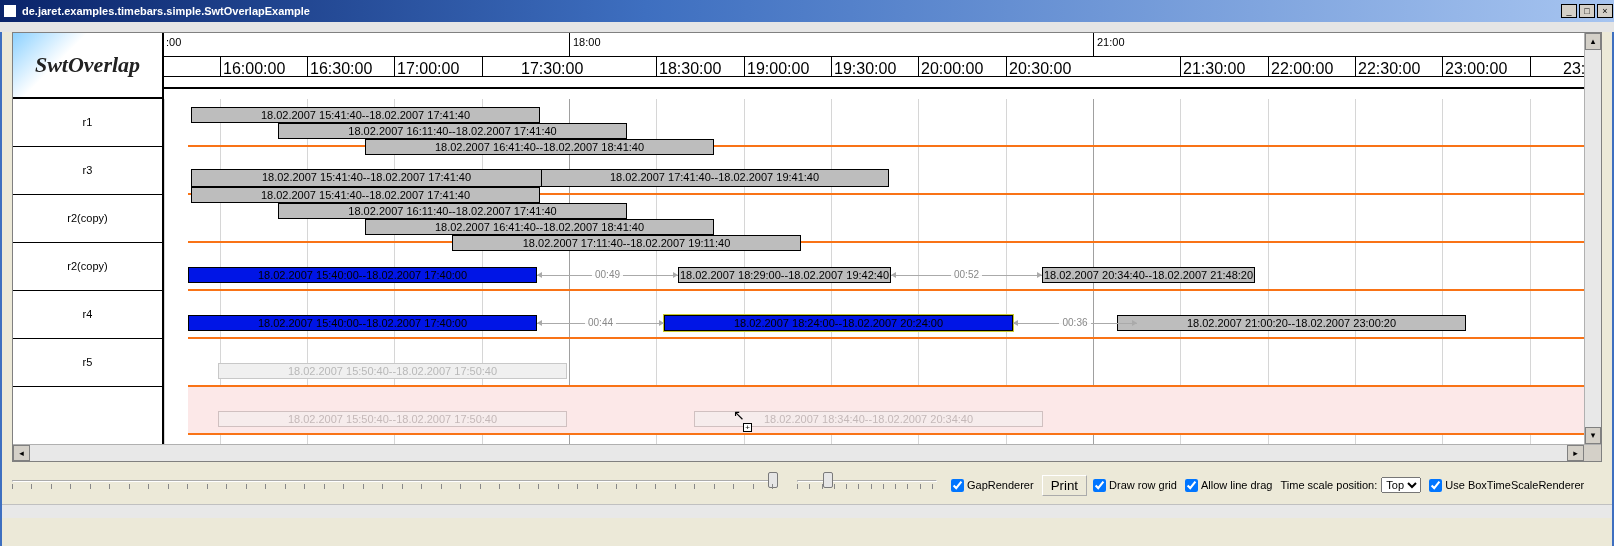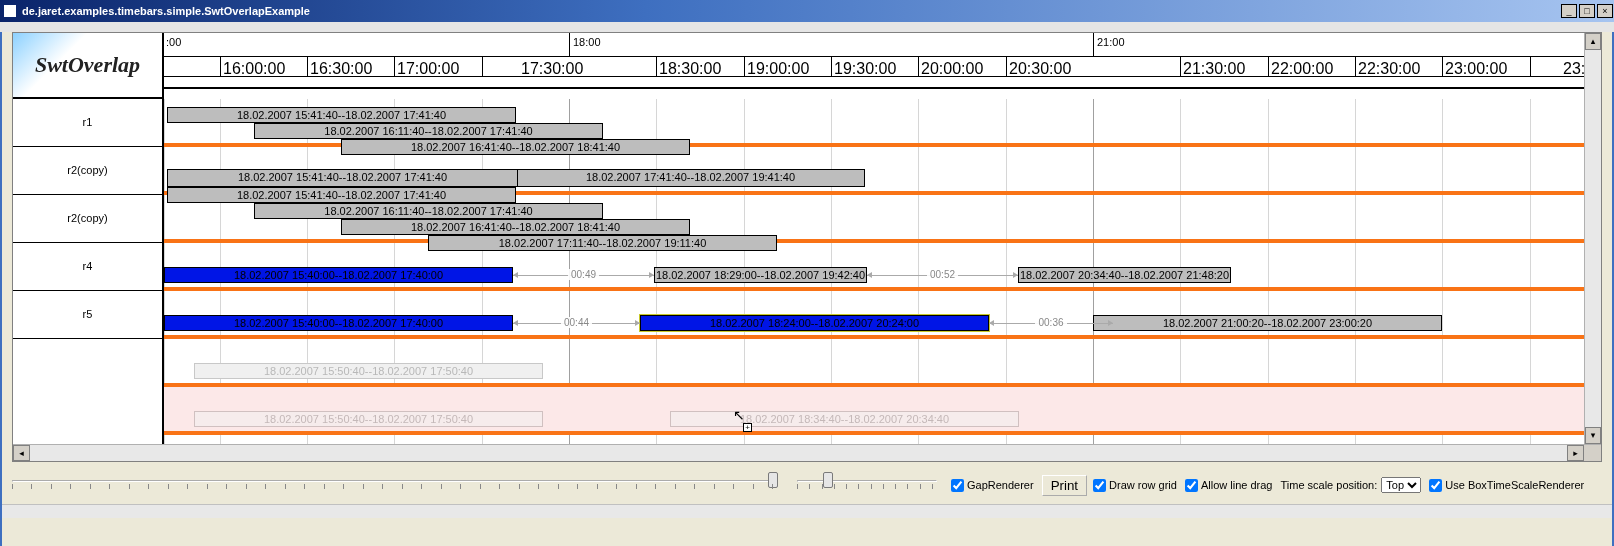--- a/index.html
+++ b/index.html
@@ -95,21 +95,21 @@
 }
 .rowheads { border-right:2px solid #000; }
 .rowhead {
   border-bottom:1px solid #000; display:flex;
   align-items:center; justify-content:center;
   background:#fff;
 }
 .chartarea { position:relative; }
 .gridv { position:absolute; top:0; bottom:0; border-left:1px solid #d6d6d6; }
 .gridv.maj{border-left-color:#a0a0a0;}
-.row { position:relative; border-bottom:4px solid #f97316; }
+.row { position:relative; border-bottom:2px solid #f97316;margin-left:24px; }
 .row.hl{ background: #fce8e8; }
 .bar {
   position:absolute; height:16px;
   background:#bdbdbd;
   border:1px solid #000;
   font-size:11px; line-height:14px; text-align:center;
   white-space:nowrap; overflow:hidden;
   color:#000;
 }
 .bar.blue{ background:#0015e6; color:#000; border-color:#000; }
@@ -214,20 +214,21 @@
             <div class="min-line" style="left: 1278px;"></div>
             <span class="min-lbl" style="left: 1278px;">23:00:00</span>
             <div class="min-line" style="left: 1366px;"></div>
             <span class="min-lbl" style="left: 1366px; padding-left: 33px;">23:</span>
           </div>
     </div>
 
     <div class="body">
       <div class="rowheads" id="rowheads">
             <div class="rowhead" style="height: 48px;">r1</div>
+            <div class="rowhead" style="height: 48px;">r3</div>
             <div class="rowhead" style="height: 48px;">r2(copy)</div>
             <div class="rowhead" style="height: 48px;">r2(copy)</div>
             <div class="rowhead" style="height: 48px;">r4</div>
             <div class="rowhead" style="height: 48px;">r5</div>
           </div>
       <div class="chartarea" id="chartarea">
             <div class="gridv" style="left: 0px;"></div>
             <div class="gridv" style="left: 56px;"></div>
             <div class="gridv" style="left: 143px;"></div>
             <div class="gridv" style="left: 230px;"></div>

